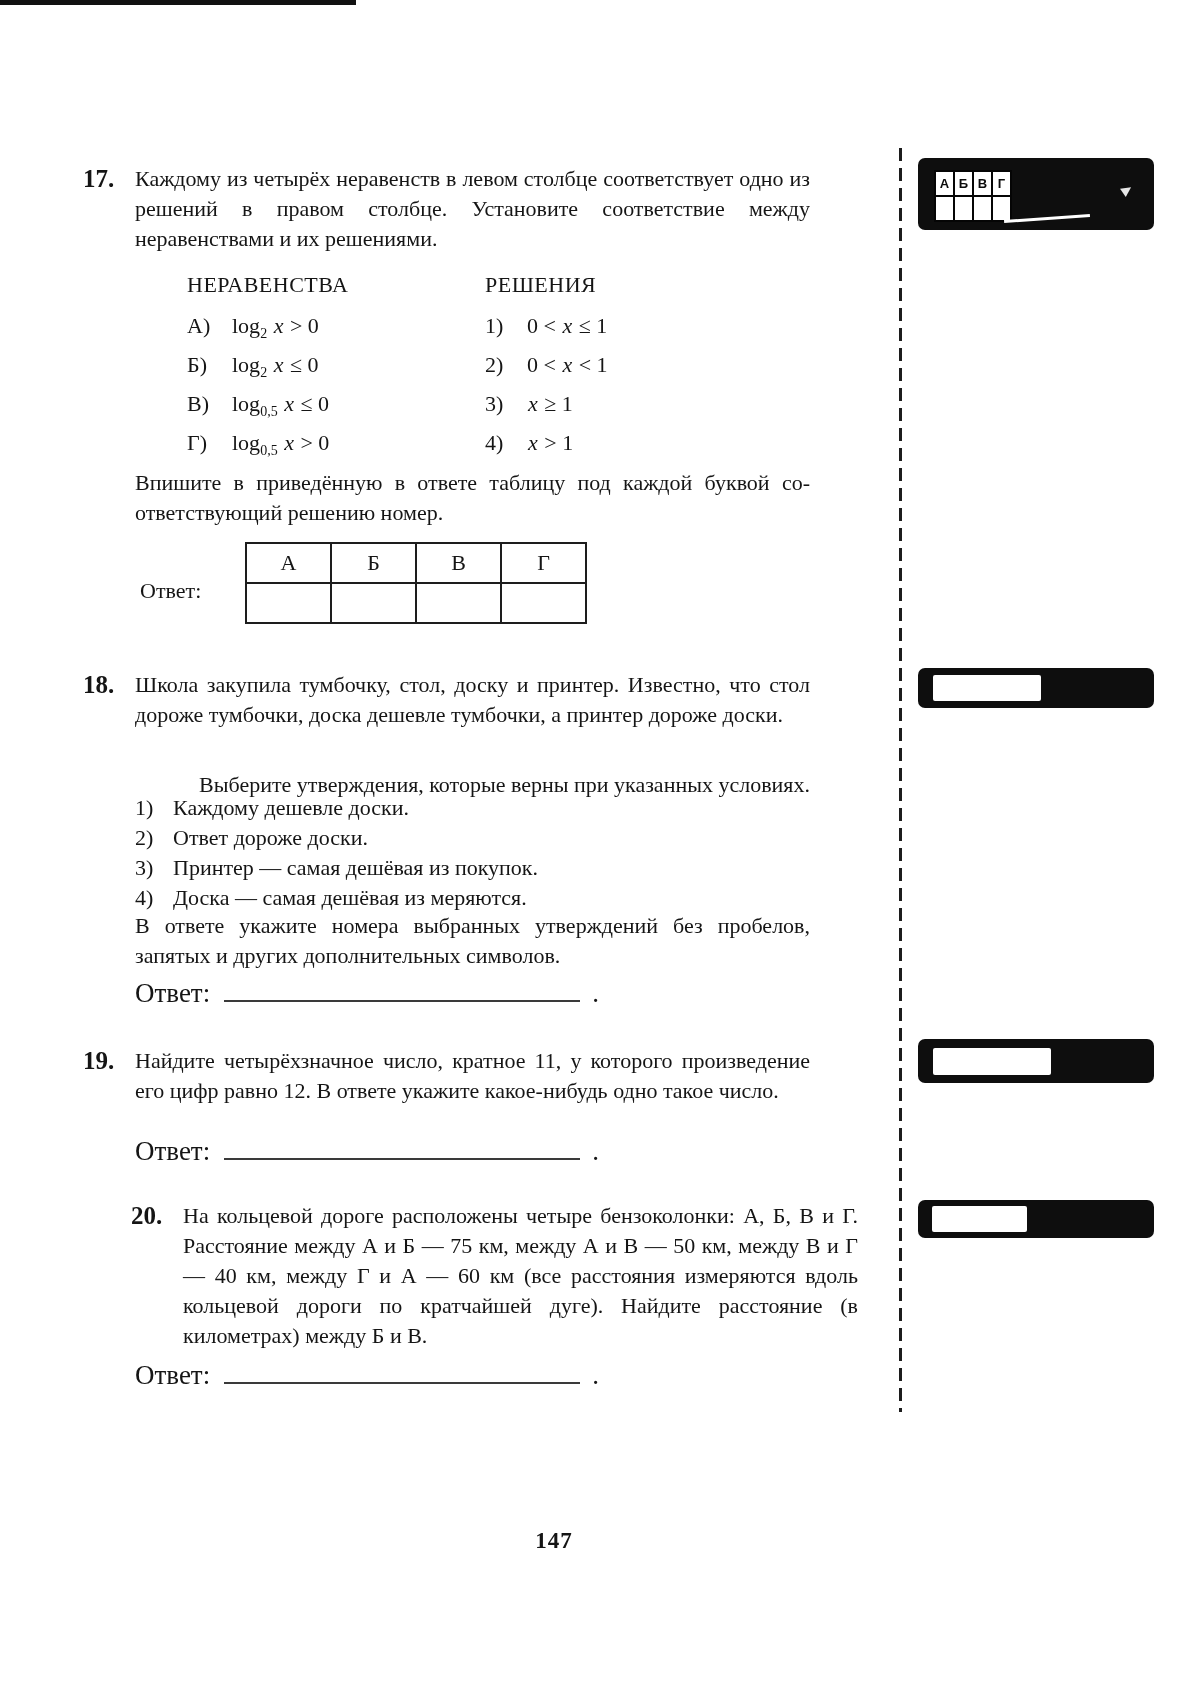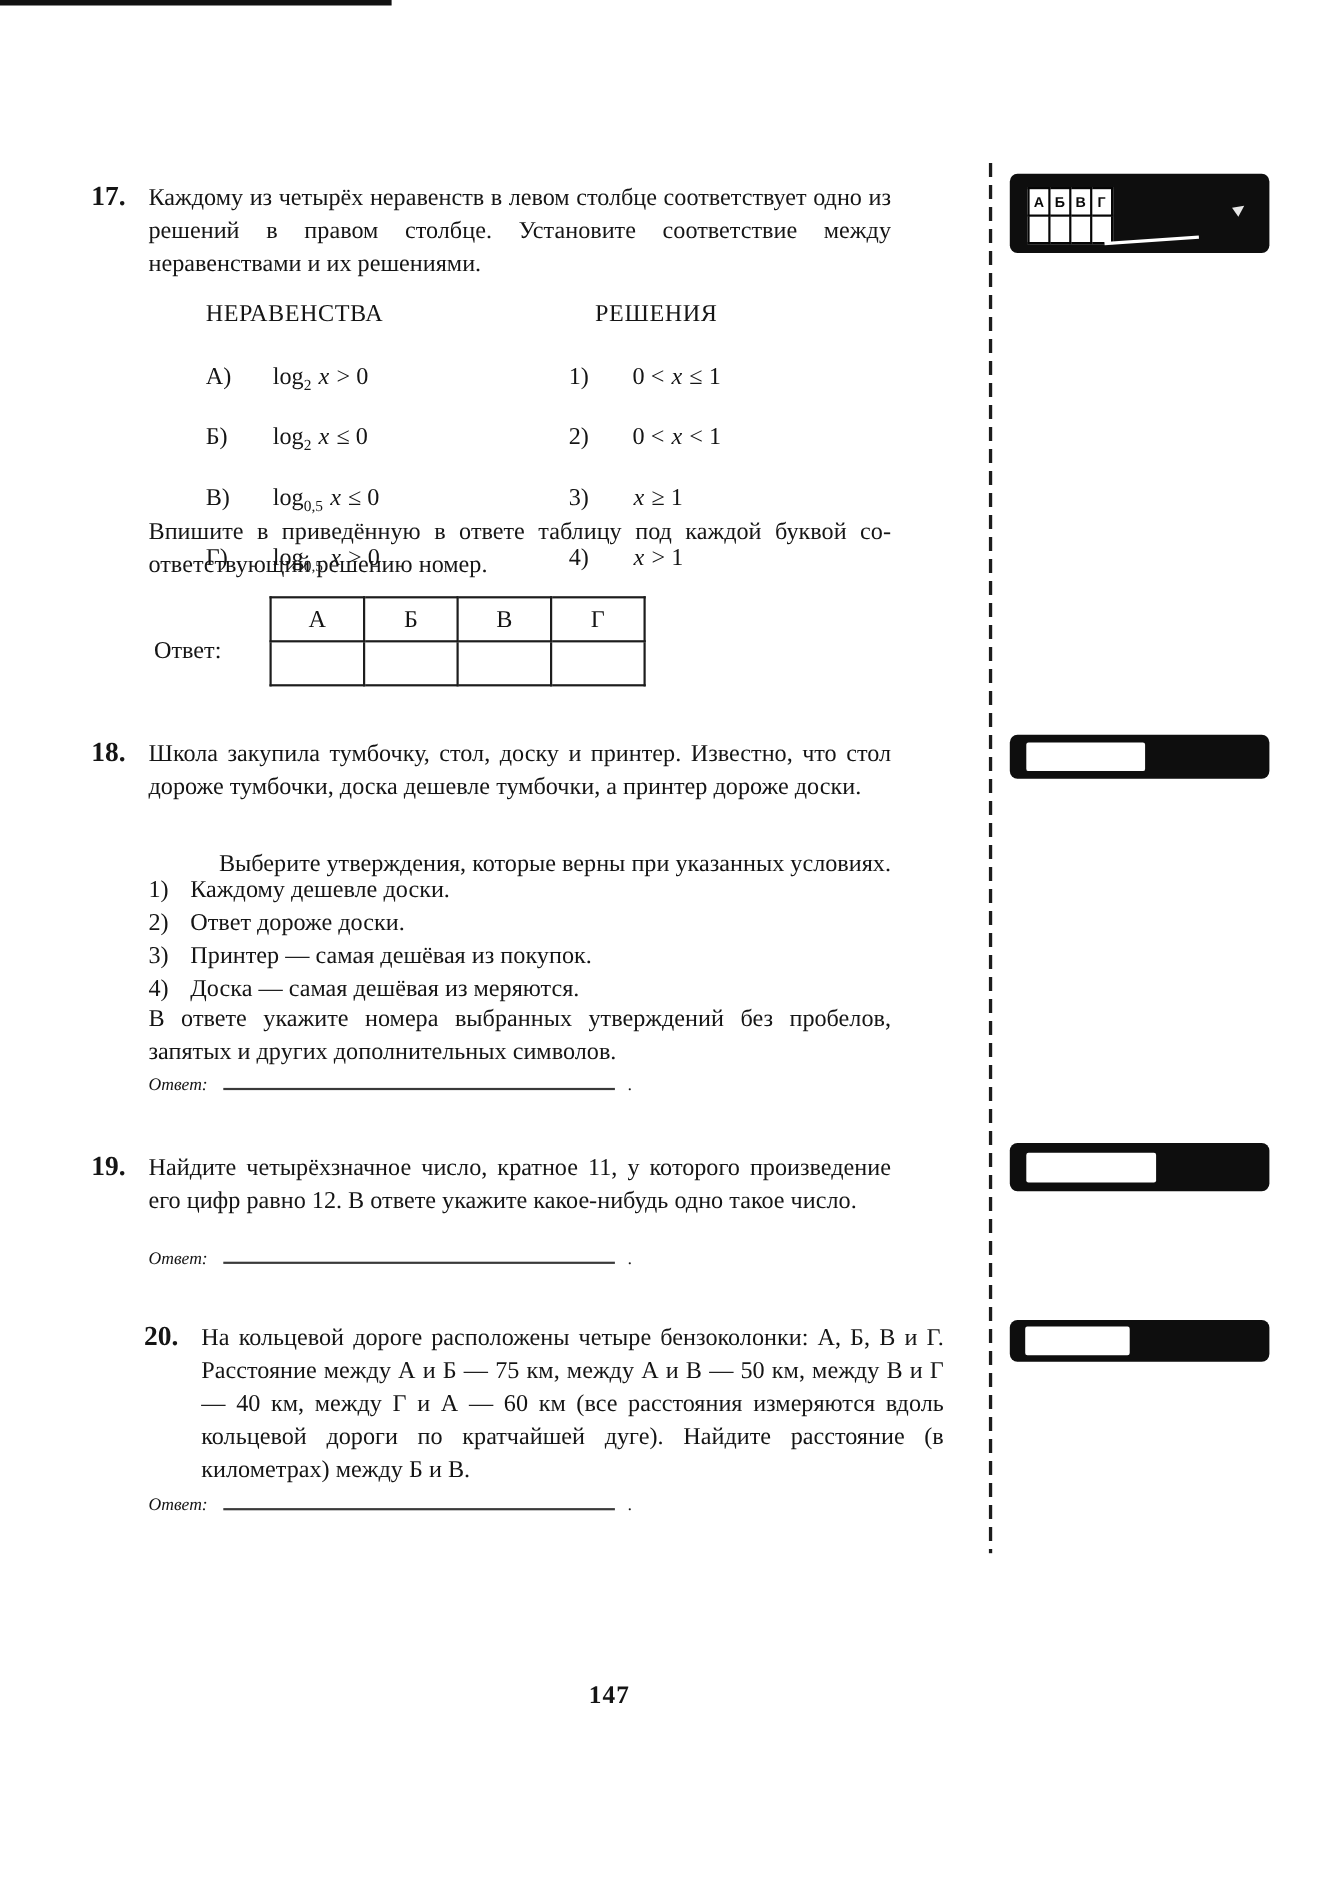--- a/index.html
+++ b/index.html
@@ -10,39 +10,39 @@
   .scan-strip{position:absolute;left:0;top:0;width:356px;height:5px;background:#111;}
 
   
   .problem{position:absolute;left:83px;display:flex;align-items:flex-start;}
   .pnum{width:52px;font-weight:bold;font-size:25px;line-height:30px;flex:0 0 52px;}
   .pbody{width:675px;font-size:22px;line-height:30px;text-align:justify;}
   .plain{position:absolute;left:135px;width:675px;font-size:22px;line-height:30px;text-align:justify;}
 
   
   .match{position:absolute;left:187px;top:272px;display:grid;
-         grid-template-columns:45px 253px 42px 190px;font-size:22px;gap:16px;}
+         grid-template-columns:45px 253px 42px 190px;font-size:22px;}
   .mh{height:34px;font-size:22px;letter-spacing:0.5px;}
   .mcell{height:39px;line-height:39px;}
   .mformula sub,.smath sub{font-size:14px;}
   .mformula i,.smath i{font-family:"Liberation Serif",serif;font-style:italic;padding:0 1px;}
 
   
   .ans17-label{position:absolute;left:140px;top:578px;font-size:22px;}
   .t17{position:absolute;left:245px;top:542px;border-collapse:collapse;}
   .t17 td{width:83px;height:38px;border:2px solid #1d1d1d;text-align:center;
           font-size:22px;padding:0;}
 
   
   .opts{position:absolute;left:135px;width:680px;}
   .opt{display:flex;font-size:22px;line-height:30px;}
   .optnum{flex:0 0 38px;}
 
   
-  .ansline{position:absolute;left:135px;font-size:16px;white-space:nowrap;font-style:italic;}
+  .ansline{position:absolute;left:135px;font-size:27px;white-space:nowrap;}
   .blank{display:inline-block;width:356px;border-bottom:2px solid #3a3a3a;margin-left:14px;}
   .dot{margin-left:12px;}
 
   
   .vrule{position:absolute;left:899px;top:148px;width:3px;height:1264px;
          background:repeating-linear-gradient(to bottom,#1c1c1c 0 13px,transparent 13px 20px);}
   .mbox{position:absolute;left:918px;width:236px;background:#0e0e0e;border-radius:7px;}
   .mbox18{top:668px;height:40px;}
   .mbox19{top:1039px;height:44px;}
   .mbox20{top:1200px;height:38px;}
@@ -68,21 +68,21 @@
 
   <div class="scan-strip"></div>
 
   <div class="problem" style="top:164px;">
     <div class="pnum">17.</div>
     <div class="pbody">Каждому из четырёх неравенств в левом столбце соответствует одно из решений в правом столбце. Установите соответствие между неравенствами и их решениями.</div>
   </div>
 
   <div class="match">
     <div class="mh" style="grid-column:1/3;">НЕРАВЕНСТВА</div>
-    <div class="mh" style="grid-column:3/5;margin-left:24px;">РЕШЕНИЯ</div>
+    <div class="mh" style="grid-column:3/5;">РЕШЕНИЯ</div>
 
     <div class="mcell">А)</div>
     <div class="mcell mformula">log<sub>2</sub> <i>x</i> &gt; 0</div>
     <div class="mcell">1)</div>
     <div class="mcell smath">0 &lt; <i>x</i> ≤ 1</div>
 
     <div class="mcell">Б)</div>
     <div class="mcell mformula">log<sub>2</sub> <i>x</i> ≤ 0</div>
     <div class="mcell">2)</div>
     <div class="mcell smath">0 &lt; <i>x</i> &lt; 1</div>

